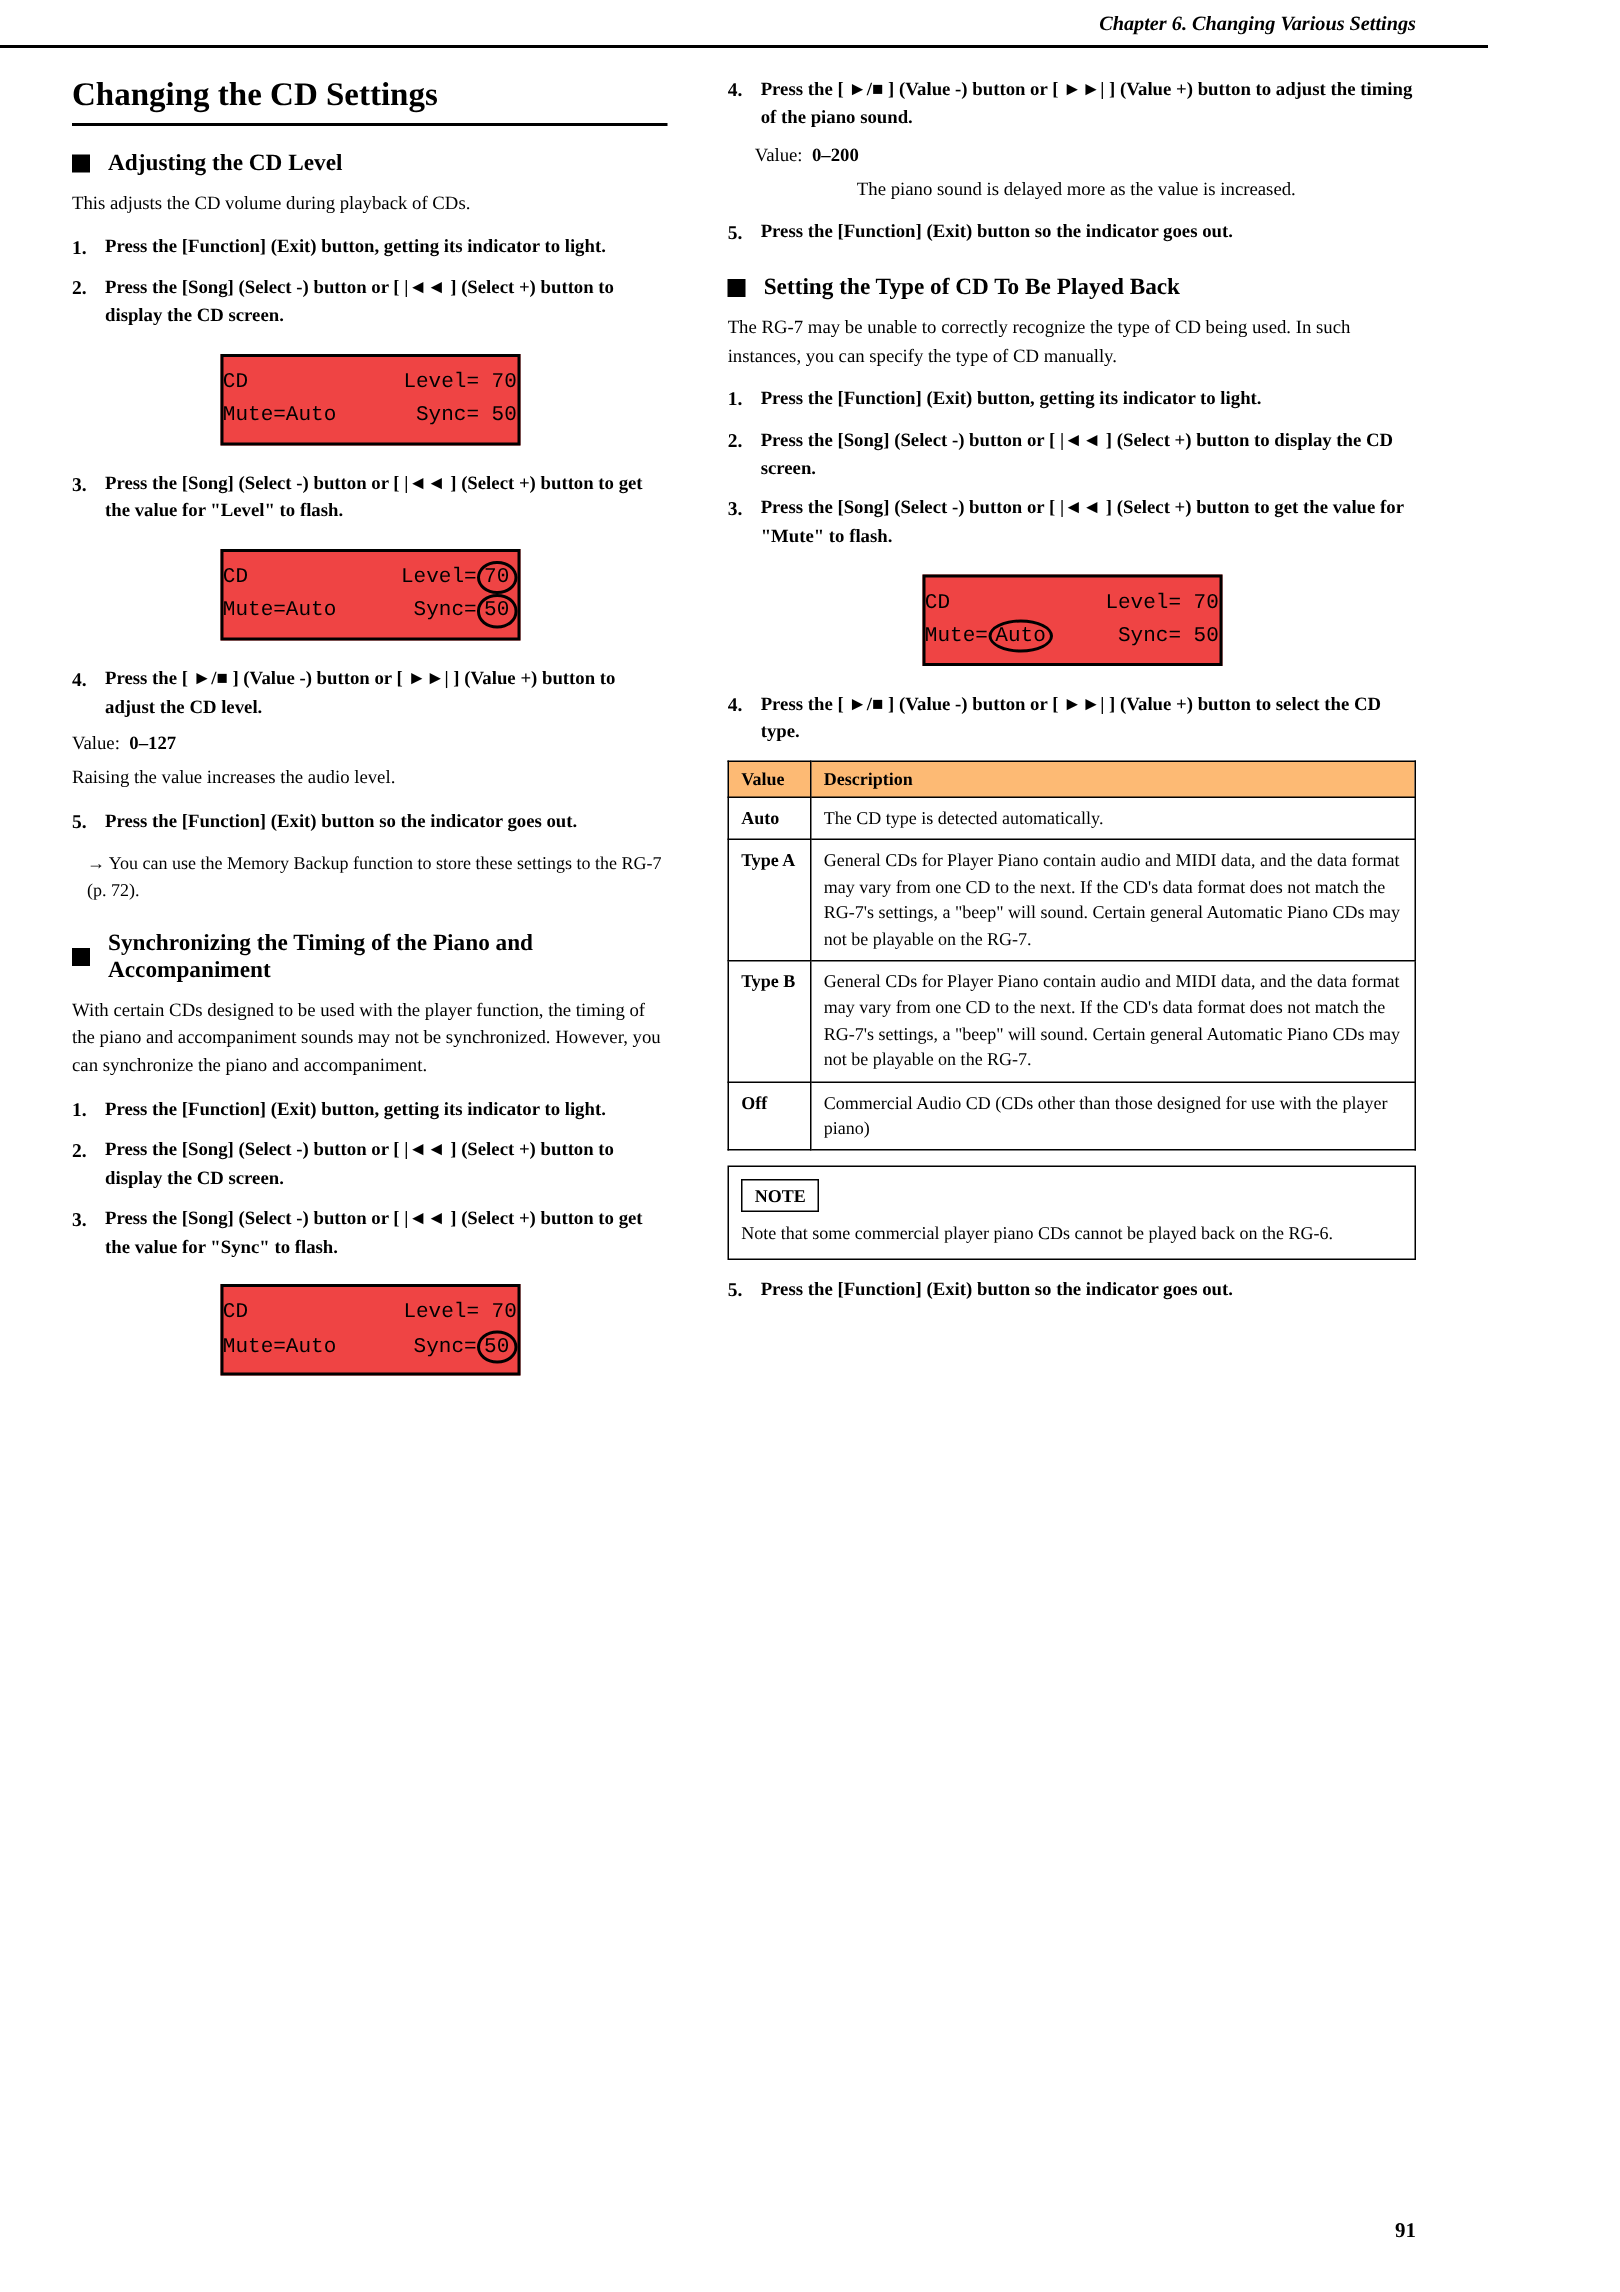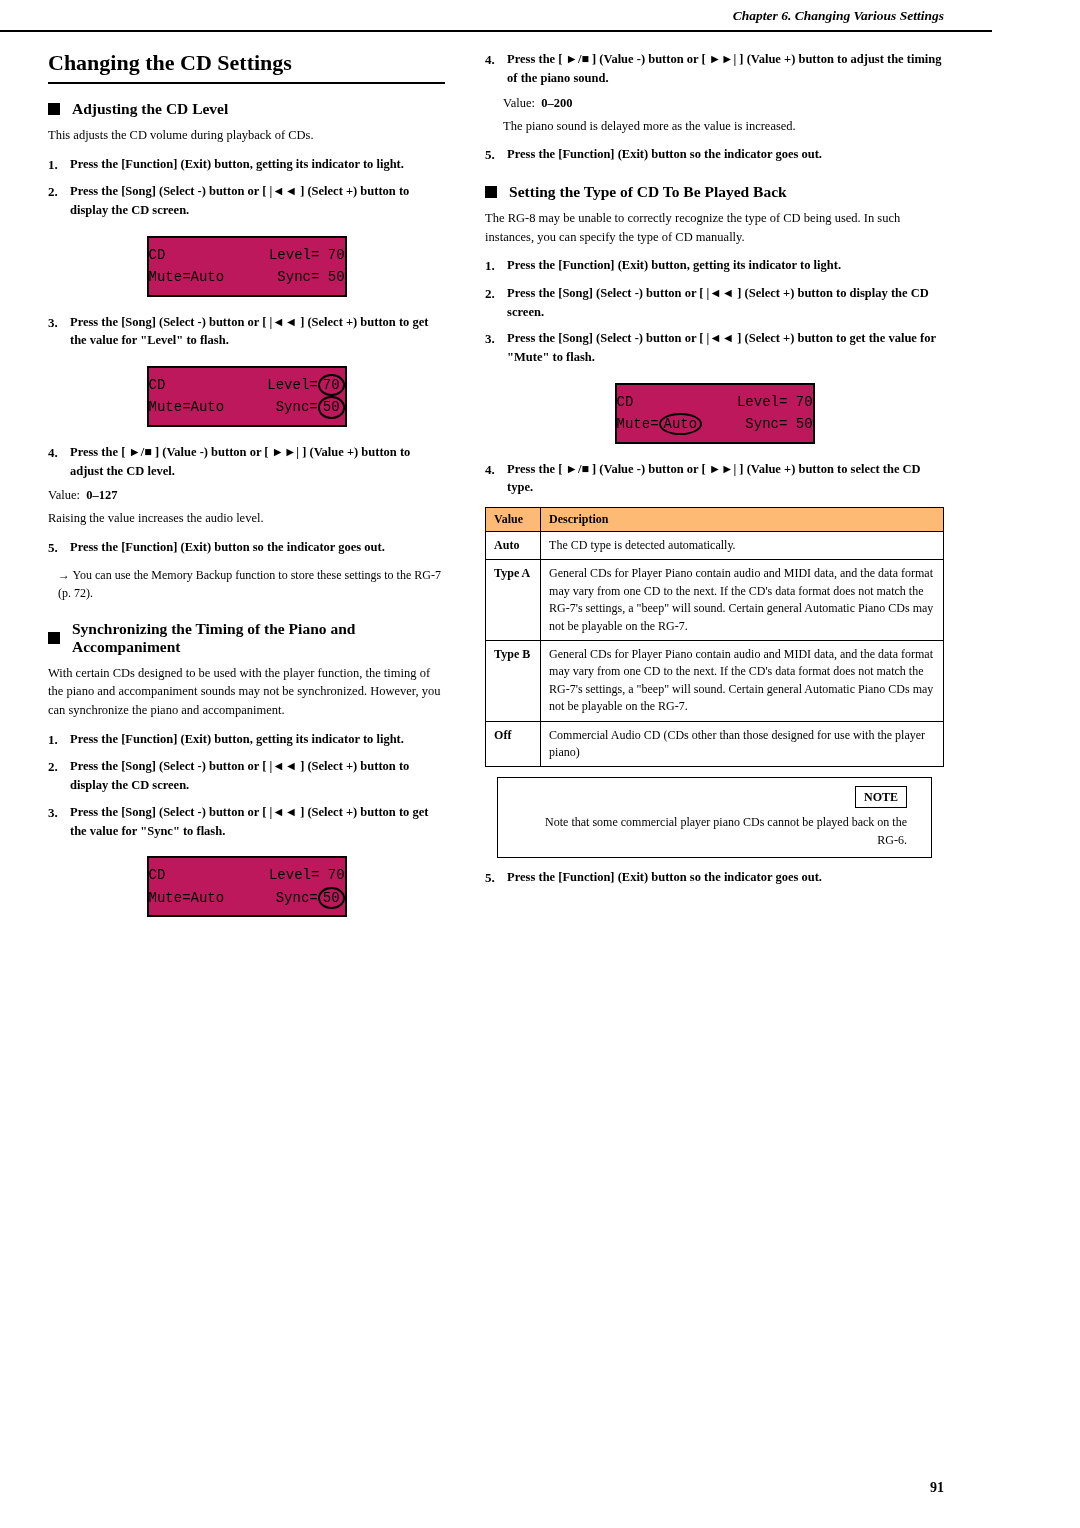--- a/index.html
+++ b/index.html
@@ -108,21 +108,21 @@
     .step-text {
       flex: 1;
     }
     .step-text b, .step-text strong {
       font-weight: bold;
     }
 
     
     .lcd-box {
       border: 2px solid #000;
-      background: #be185d;
+      background: #ef4444;
       font-family: 'Courier New', Courier, monospace;
       font-size: 14px;
       padding: 6px 0;
       margin: 8px 20px 8px 20px;
       display: inline-block;
       min-width: 200px;
     }
     .lcd-box .lcd-line {
       display: flex;
       justify-content: space-between;
@@ -176,25 +176,24 @@
     }
     .value-table td:first-child {
       font-weight: bold;
       white-space: nowrap;
       width: 55px;
     }
 
     
     .note-box {
       border: 1px solid #000;
-      padding: 8px 24px;
-      margin: 10px 12px;
+      padding: 8px 8px;
+      margin: 10px 0;
       font-size: 12px;
       line-height: 1.5;
-      text-align: right;
     }
     .note-box-label {
       display: inline-block;
       border: 1px solid #000;
       padding: 1px 8px;
       font-weight: bold;
       font-size: 12px;
       margin-bottom: 5px;
       background: #fff;
     }
@@ -358,36 +357,36 @@
         <ol class="steps-list">
           <li>
             <span class="step-num">4.</span>
             <span class="step-text step-inner"><b>Press the [ ►/■ ] (Value -) button or [ ►►| ] (Value +) button to adjust the timing of the piano sound.</b></span>
           </li>
         </ol>
 
         <div class="value-line" style="margin-left: 18px;">
           <span>Value:</span>&nbsp;&nbsp;<span class="value-bold">0–200</span>
         </div>
-        <p class="body-text" style="margin-left: 18px;">The piano sound is delayed more as the value is increased.</p>
+        <p class="body-text" style="margin-left: 6px; text-align: center;">The piano sound is delayed more as the value is increased.</p>
 
         <ol class="steps-list">
           <li>
             <span class="step-num">5.</span>
             <span class="step-text step-inner"><b>Press the [Function] (Exit) button so the indicator goes out.</b></span>
           </li>
         </ol>
       </div>
 
       <div class="section3 section-gap">
         <div class="section-heading">
           <span class="black-square"></span>
           <span>Setting the Type of CD To Be Played Back</span>
         </div>
-        <p class="body-text">The RG-8 may be unable to correctly recognize the type of CD being used. In such instances, you can specify the type of CD manually.</p>
+        <p class="body-text">The RG-7 may be unable to correctly recognize the type of CD being used. In such instances, you can specify the type of CD manually.</p>
 
         <ol class="steps-list">
           <li>
             <span class="step-num">1.</span>
             <span class="step-text step-inner"><b>Press the [Function] (Exit) button, getting its indicator to light.</b></span>
           </li>
           <li>
             <span class="step-num">2.</span>
             <span class="step-text step-inner"><b>Press the [Song] (Select -) button or [ |◄◄ ] (Select +) button to display the CD screen.</b></span>
           </li>

